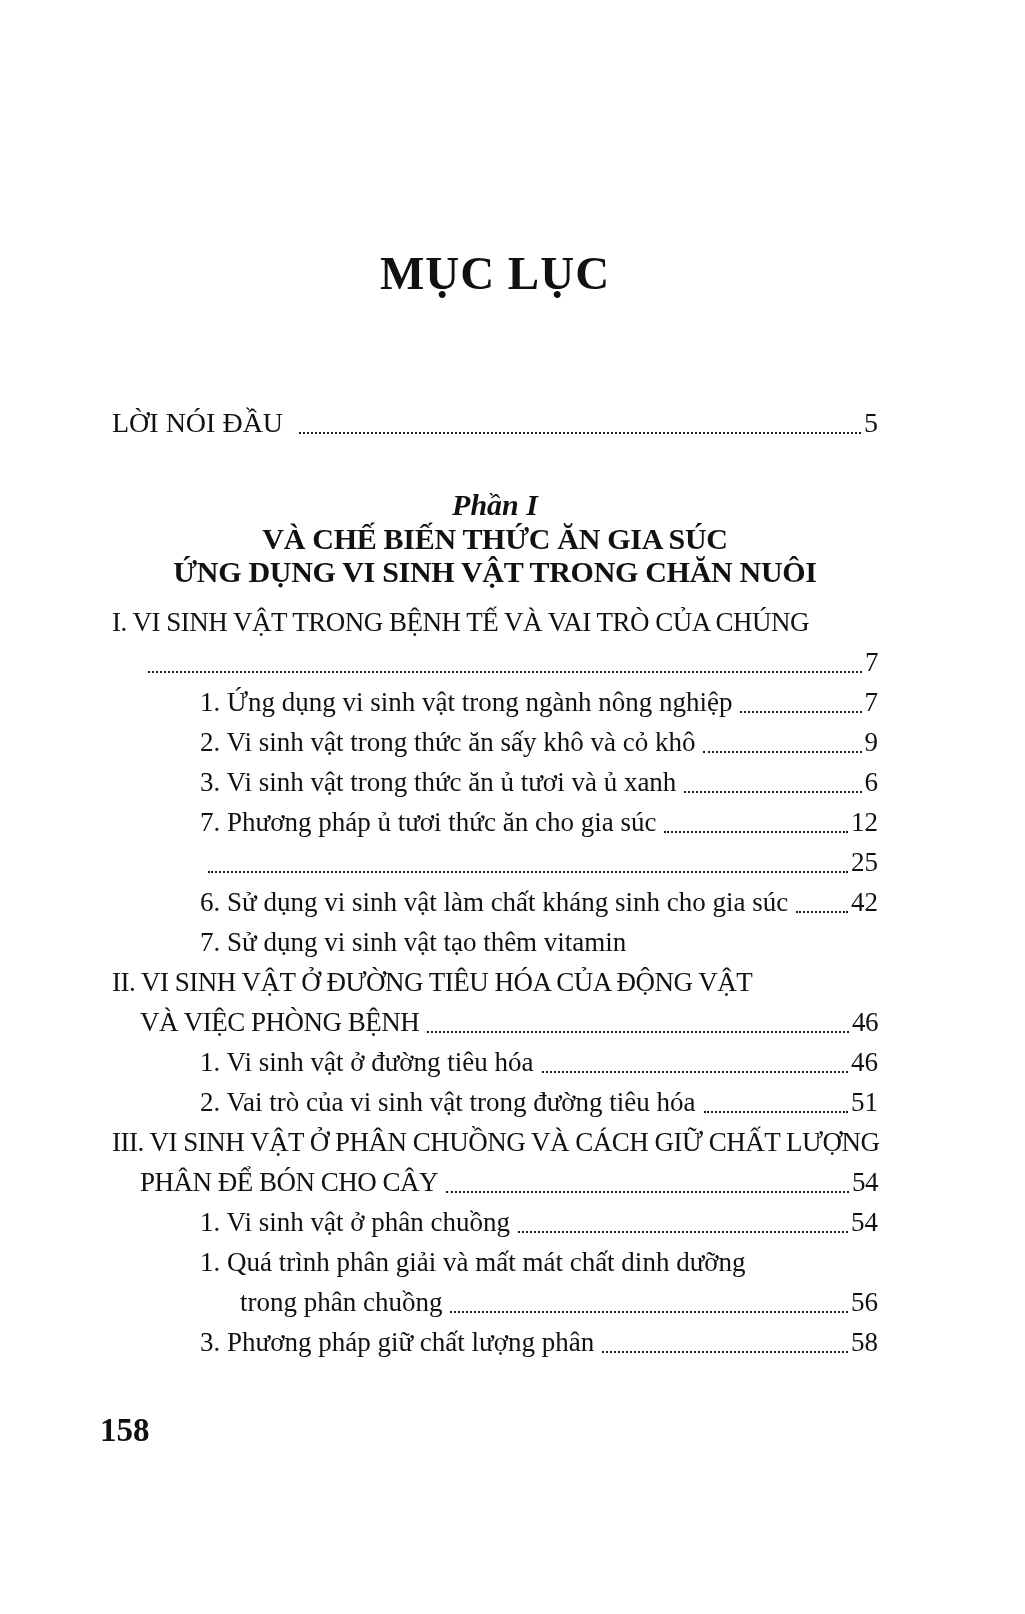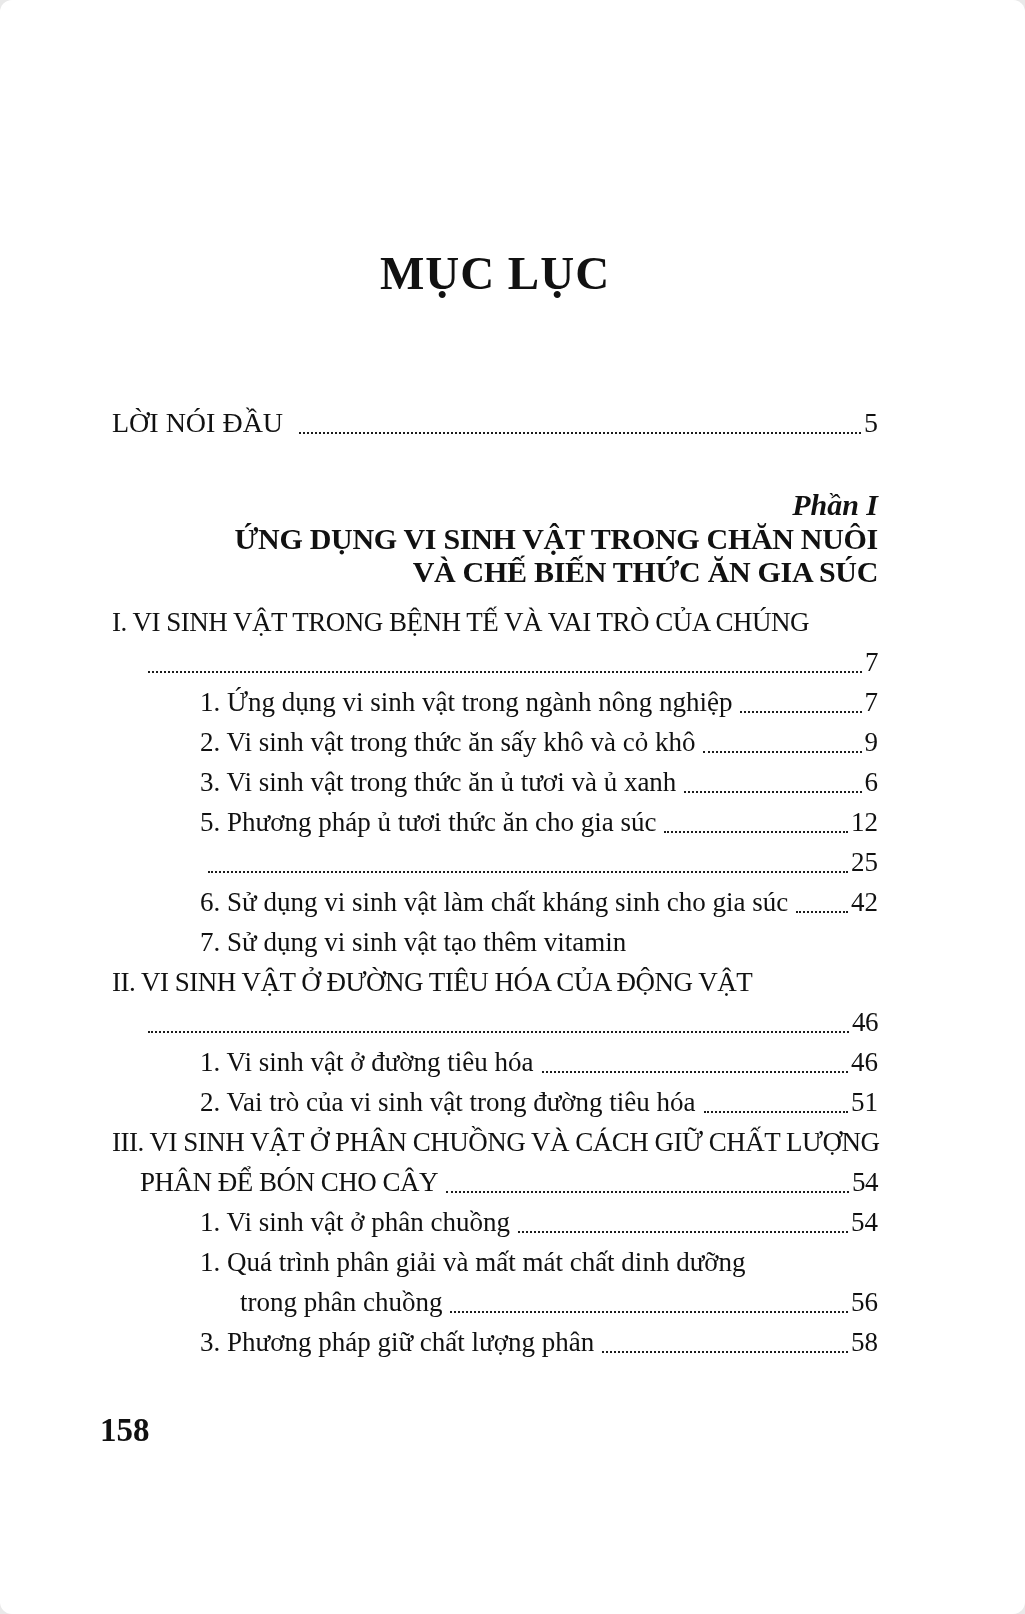--- a/index.html
+++ b/index.html
@@ -7,21 +7,20 @@
     position: relative;
     width: 1025px;
     height: 1614px;
     margin: 0 auto;
     background: #ffffff;
     box-sizing: border-box;
     padding: 248px 147px 0 112px;
     font-family: "Liberation Serif", "DejaVu Serif", serif;
     color: #111111;
     overflow: hidden;
-    border-radius: 12px;
   }
 
   .doc-title {
     margin: 0;
     text-align: center;
     font-size: 47px;
     font-weight: 700;
     letter-spacing: 1px;
     line-height: 1.1;
   }
@@ -44,21 +43,21 @@
   }
   .row .pg { white-space: nowrap; }
 
   .preface-row {
     margin-top: 104px;
     font-size: 28px;
     line-height: 38px;
   }
   .preface-row .leader { margin-left: 16px; margin-bottom: 8px; }
 
-  .part-heading { margin-top: 46px; text-align: right; }
+  .part-heading { margin-top: 46px; text-align: center; }
   .part-kicker {
     font-size: 30px;
     font-weight: 700;
     font-style: italic;
     line-height: 34px;
   }
   .part-title-line {
     font-size: 30px;
     font-weight: 700;
     line-height: 33px;
@@ -87,22 +86,22 @@
   <h1 class="doc-title">MỤC LỤC</h1>
 
   <div class="row preface-row">
     <span class="txt">LỜI NÓI ĐẦU</span>
     <span class="leader"></span>
     <span class="pg">5</span>
   </div>
 
   <div class="part-heading">
     <div class="part-kicker">Phần I</div>
+    <div class="part-title-line">VÀ CHẾ BIẾN THỨC ĂN GIA SÚC</div>
     <div class="part-title-line">ỨNG DỤNG VI SINH VẬT TRONG CHĂN NUÔI</div>
-    <div class="part-title-line">VÀ CHẾ BIẾN THỨC ĂN GIA SÚC</div>
   </div>
 
   <div class="toc-list" id="toc-list">
       <div class="row section">
         <span class="txt">I. VI SINH VẬT TRONG BỆNH TẾ VÀ VAI TRÒ CỦA CHÚNG</span>
       </div>
       <div class="row section-cont">
         <span class="leader"></span>
         <span class="pg"> 7</span>
       </div>
@@ -115,40 +114,41 @@
         <span class="txt">2. Vi sinh vật trong thức ăn sấy khô và cỏ khô</span>
         <span class="leader"></span>
         <span class="pg">9</span>
       </div>
       <div class="row item">
         <span class="txt">3. Vi sinh vật trong thức ăn ủ tươi và ủ xanh</span>
         <span class="leader"></span>
         <span class="pg">6</span>
       </div>
       <div class="row item">
-        <span class="txt">5. Phương pháp ủ tươi thức ăn cho gia súc</span>
+        <span class="txt">7. Phương pháp ủ tươi thức ăn cho gia súc</span>
         <span class="leader"></span>
         <span class="pg">12</span>
       </div>
       <div class="row item">
         <span class="leader"></span>
         <span class="pg"> 25</span>
       </div>
       <div class="row item">
         <span class="txt">6. Sử dụng vi sinh vật làm chất kháng sinh cho gia súc</span>
         <span class="leader"></span>
         <span class="pg">42</span>
       </div>
       <div class="row item">
         <span class="txt">7. Sử dụng vi sinh vật tạo thêm vitamin</span>
       </div>
       <div class="row section">
         <span class="txt">II. VI SINH VẬT Ở ĐƯỜNG TIÊU HÓA CỦA ĐỘNG VẬT</span>
       </div>
       <div class="row section-cont">
+        <span class="txt">VÀ VIỆC PHÒNG BỆNH</span>
         <span class="leader"></span>
         <span class="pg">46</span>
       </div>
       <div class="row item">
         <span class="txt">1. Vi sinh vật ở đường tiêu hóa</span>
         <span class="leader"></span>
         <span class="pg"> 46</span>
       </div>
       <div class="row item">
         <span class="txt">2. Vai trò của vi sinh vật trong đường tiêu hóa</span>

